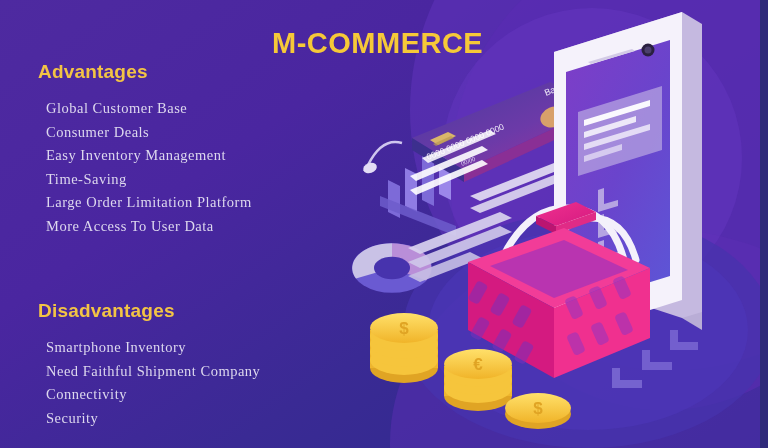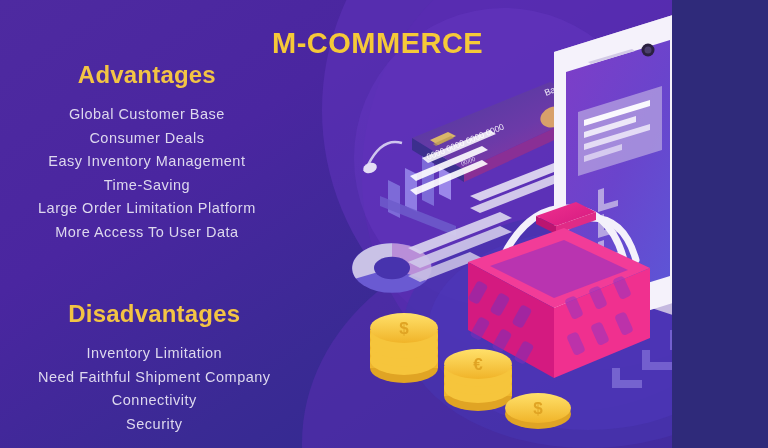--- a/index.html
+++ b/index.html
@@ -5,25 +5,24 @@
   html, body {
     margin: 0;
     padding: 0;
     background: #2f2a7a;
   }
   body {
     font-family: "Liberation Sans", sans-serif;
   }
   .canvas {
     position: relative;
-    width: 672px;
+    width: 760px;
     height: 448px;
     overflow: hidden;
     background: linear-gradient(145deg, #4e2aa0 0%, #4a26a0 32%, #3a2a94 62%, #2b2a8c 100%);
-    text-align: center;
   }
 
   
   .bg-curve {
     position: absolute;
     border-radius: 50%;
     pointer-events: none;
   }
   .curve-a {
     right: -170px; top: -150px;
@@ -60,30 +59,31 @@
     color: #f6c938;
     white-space: nowrap;
   }
   .section {
     position: absolute;
     left: 38px;
   }
   .section.adv { top: 61px; }
   .section.dis { top: 300px; }
   .section-head {
-    font-size: 24px;
+    font-size: 19px;
     font-weight: bold;
     color: #f3c444;
     margin: 0 0 14px 0;
     letter-spacing: .2px;
   }
   .bullet-list {
     list-style: none;
-    margin: 0;
+    margin: 8px;
     padding: 0;
+    font-family: Liberation Serif, serif;
   }
   .bullet-list li {
     font-size: 14.5px;
     line-height: 23.5px;
     color: #ddd8ee;
     letter-spacing: .5px;
     white-space: nowrap;
   }
 
   
@@ -114,21 +114,21 @@
       <li>Easy Inventory Management</li>
       <li>Time-Saving</li>
       <li>Large Order Limitation Platform</li>
       <li>More Access To User Data</li>
     </ul>
   </div>
 
   <div class="section dis">
     <div class="section-head">Disadvantages</div>
     <ul class="bullet-list">
-      <li>Inventory Limitation</li>
+      <li>Smartphone Inventory</li>
       <li>Need Faithful Shipment Company</li>
       <li>Connectivity</li>
       <li>Security</li>
     </ul>
   </div>
 
   <div class="illustration">
     <svg width="418" height="448" viewBox="0 0 418 448" xmlns="http://www.w3.org/2000/svg">
       <defs>
         <linearGradient id="gCard" x1="0" y1="0" x2="1" y2="1">

